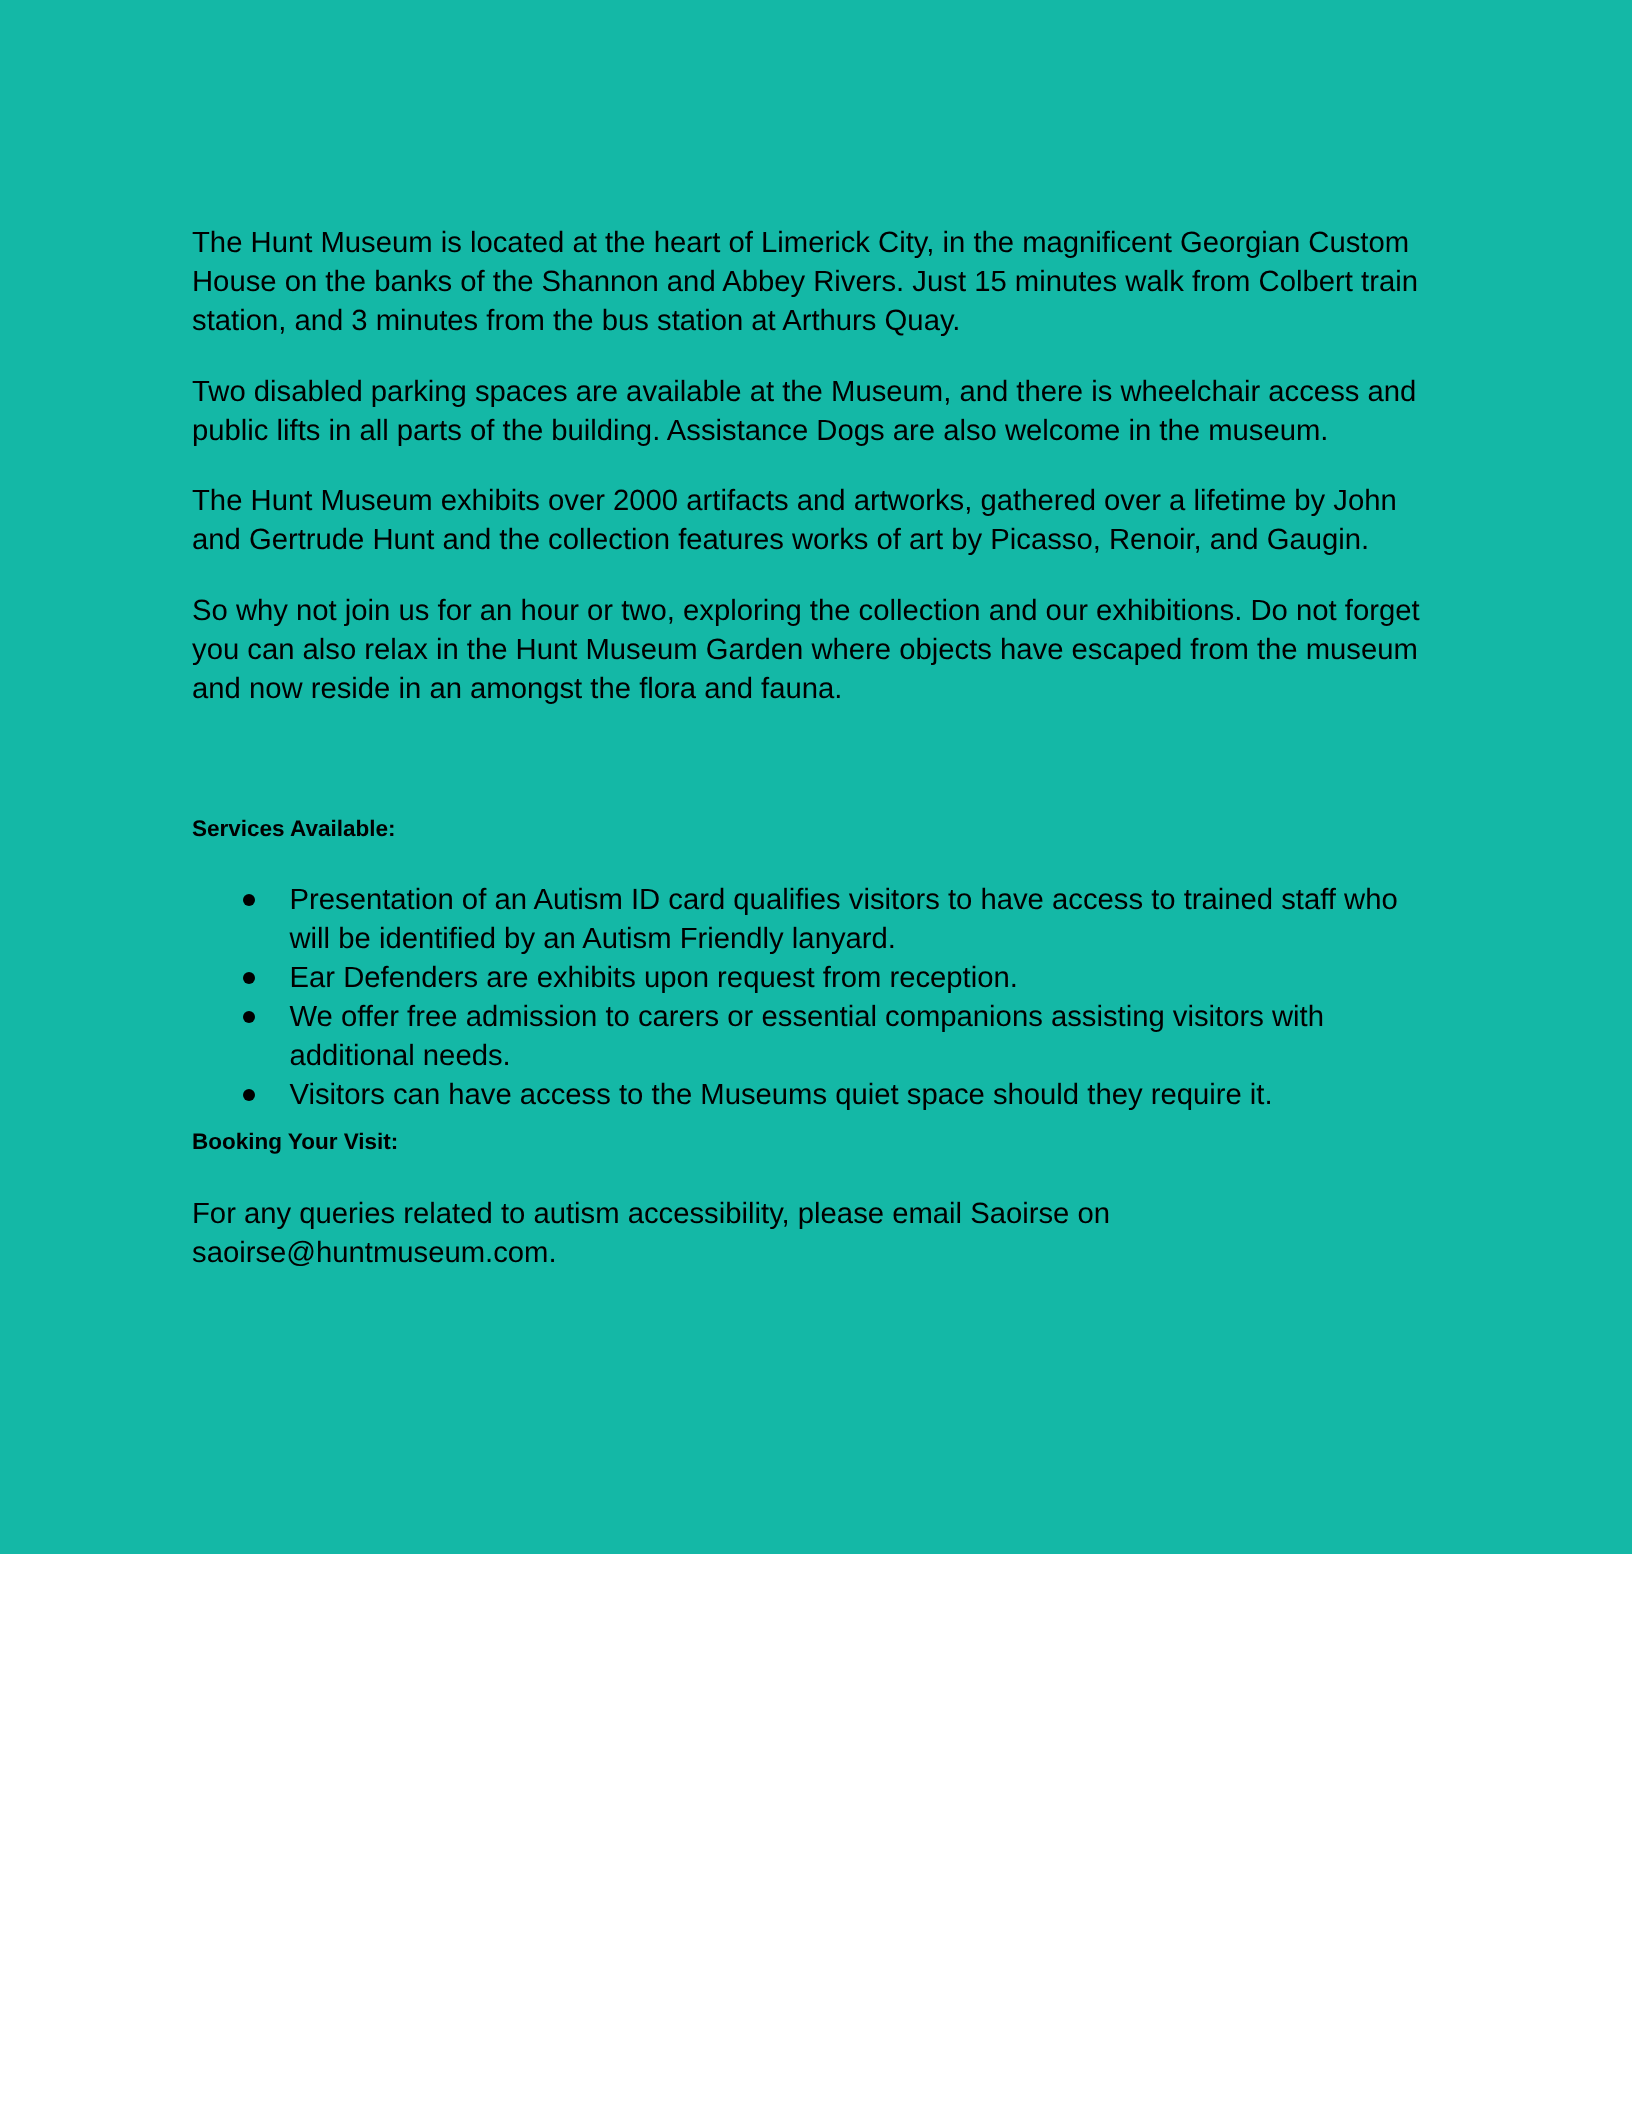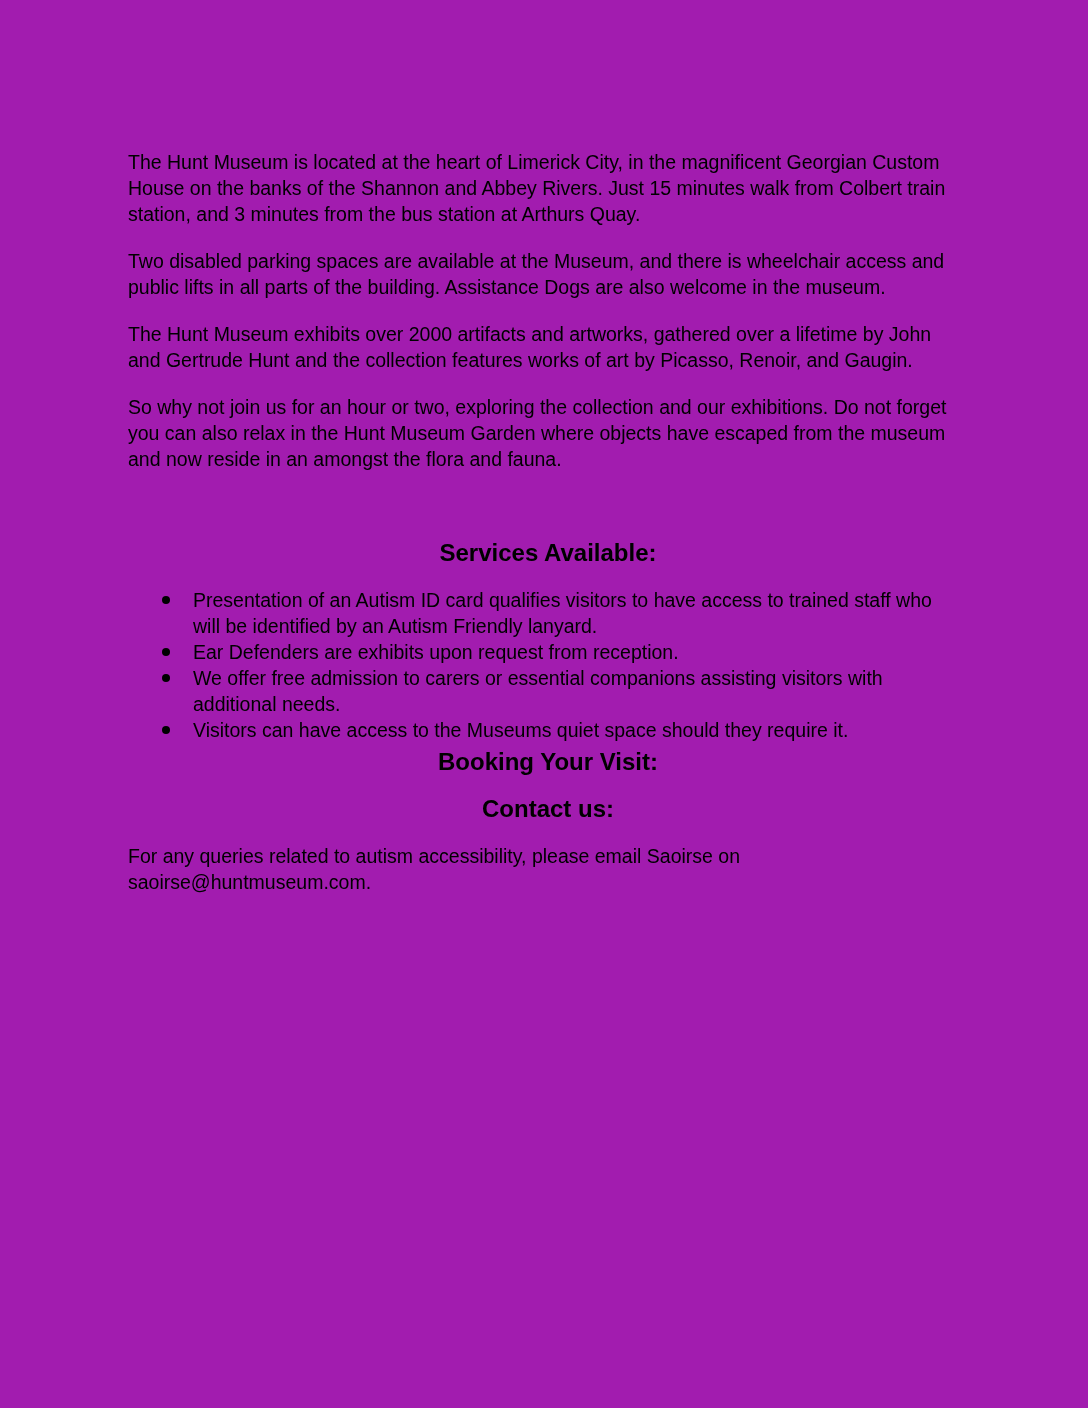--- a/index.html
+++ b/index.html
@@ -3,42 +3,41 @@
 <meta charset="utf-8">
 <style>
   html, body {
     margin: 0;
     padding: 0;
     background: #ffffff;
   }
   .page {
     position: relative;
     width: 1088px;
-    height: 1408px;
-    background: #a21caf;
+    height: 1036px;
+    background: #14b8a6;
     box-sizing: border-box;
     padding: 149px 120px 0 128px;
     font-family: "Liberation Sans", sans-serif;
     font-size: 19.5px;
     line-height: 26px;
     color: #000000;
     overflow: hidden;
   }
   .para {
     margin: 0 0 21px 0;
     max-width: 845px;
     white-space: pre-line;
   }
   .heading {
     margin: 0 0 21px 0;
-    font-size: 24px;
+    font-size: 15px;
     line-height: 26px;
     font-weight: 700;
     white-space: pre-line;
-    text-align: center;
   }
   .heading.extra-space {
     margin-top: 68px;
   }
   ul.bullet-list {
     margin: 0 0 6px 0;
     padding: 0;
     list-style: none;
     max-width: 845px;
   }
@@ -85,18 +84,17 @@
 will be identified by an Autism Friendly lanyard.</li>
     <li>Ear Defenders are exhibits upon request from reception.</li>
     <li>We offer free admission to carers or essential companions assisting visitors with
 additional needs.</li>
     <li>Visitors can have access to the Museums quiet space should they require it.</li>
   </ul>
 
   <h3 class="heading">Booking Your Visit:</h3>
 
 
-  <h3 class="heading">Contact us:</h3>
 
   <p class="para">For any queries related to autism accessibility, please email Saoirse on
 saoirse@huntmuseum.com.</p>
 
 </div>
 
 </body></html>

